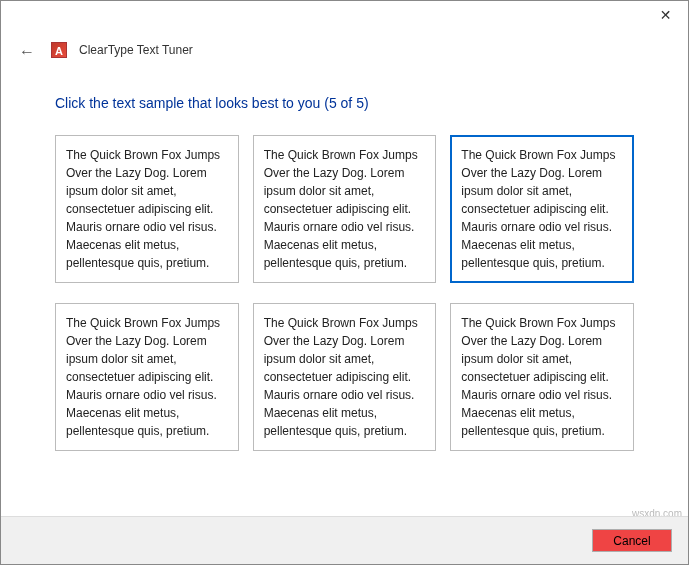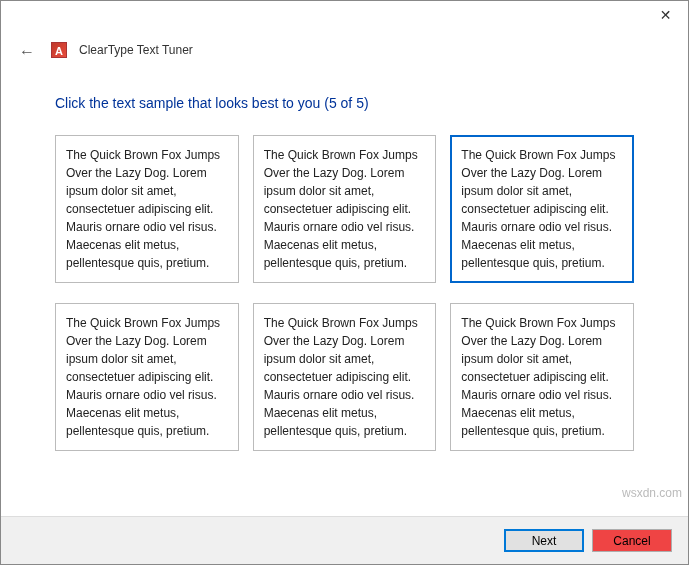--- a/index.html
+++ b/index.html
@@ -105,24 +105,25 @@
       font-size: 12px;
       cursor: pointer;
       padding: 0 12px;
     }
     .btn.primary {
       background: #e1e1e1;
       border: 2px solid #0078d7;
     }
     .watermark {
       position: absolute;
-      bottom: 64px;
+      bottom: 45px;
       right: 6px;
-      font-size: 12px;
+      font-size: 10px;
       color: #bbb;
+      text-decoration: underline;
     }
   </style>
 </head>
 <body>
 
 <div class="titlebar">
   <div class="close-btn">
     <span>✕</span>
   </div>
 </div>
@@ -144,15 +145,14 @@
     <div class="sample selected">The Quick Brown Fox Jumps Over the Lazy Dog. Lorem ipsum dolor sit amet, consectetuer adipiscing elit. Mauris ornare odio vel risus. Maecenas elit metus, pellentesque quis, pretium.</div>
     <div class="sample">The Quick Brown Fox Jumps Over the Lazy Dog. Lorem ipsum dolor sit amet, consectetuer adipiscing elit. Mauris ornare odio vel risus. Maecenas elit metus, pellentesque quis, pretium.</div>
     <div class="sample">The Quick Brown Fox Jumps Over the Lazy Dog. Lorem ipsum dolor sit amet, consectetuer adipiscing elit. Mauris ornare odio vel risus. Maecenas elit metus, pellentesque quis, pretium.</div>
     <div class="sample">The Quick Brown Fox Jumps Over the Lazy Dog. Lorem ipsum dolor sit amet, consectetuer adipiscing elit. Mauris ornare odio vel risus. Maecenas elit metus, pellentesque quis, pretium.</div>
   </div>
 </div>
 
 <div class="watermark">wsxdn.com</div>
 
 <div class="footer">
-  <button class="btn primary">Next</button>
   <button class="btn">Cancel</button>
 </div>
 
 </body></html>

